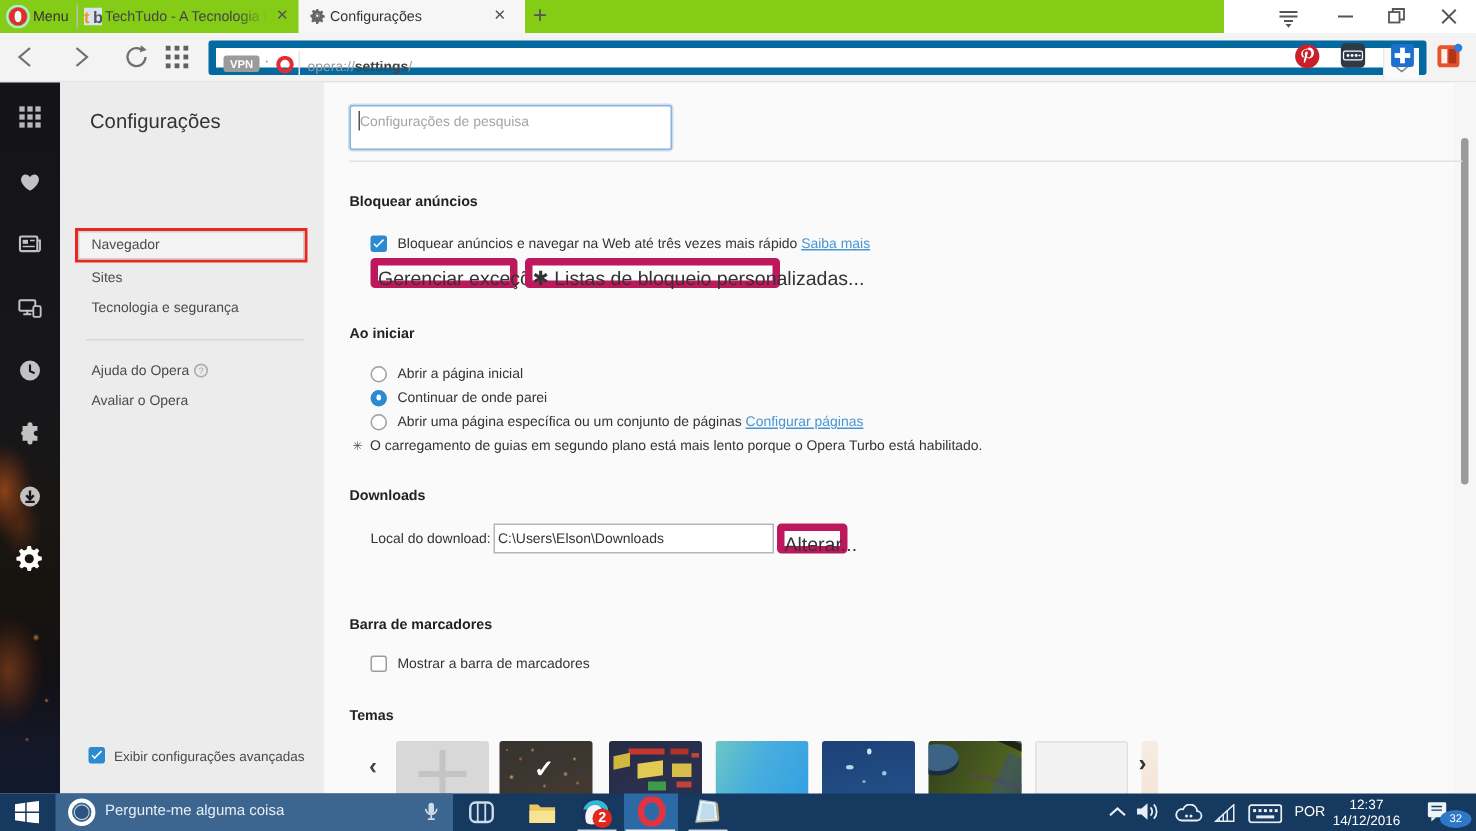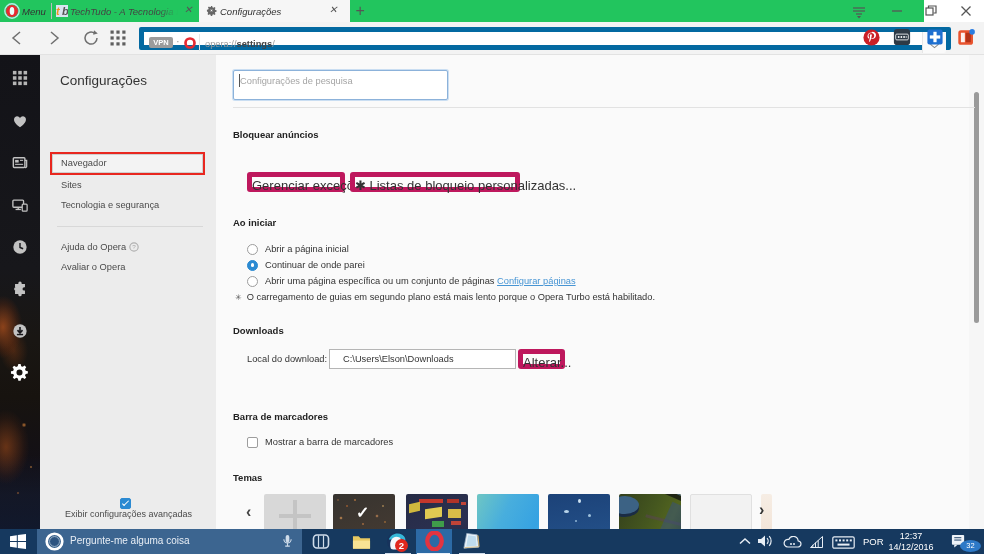--- a/index.html
+++ b/index.html
@@ -2,21 +2,21 @@
 <html><head>
 <meta charset="utf-8">
 <style>
 * { margin:0; padding:0; box-sizing:border-box; }
 html,body { width:984px; height:554px; overflow:hidden; }
 body { font-family:"Liberation Sans", sans-serif; position:relative; background:#fff; }
 #app { position:absolute; top:0; left:0; width:984px; height:554px; }
 .abs { position:absolute; }
 
 
-#tabbar { position:absolute; top:0; left:0; width:924px; height:22px; background:#22c55e;font-style:italic; }
+#tabbar { position:absolute; top:0; left:0; width:816px; height:22px; background:#84cc16; }
 #menuBtn { position:absolute; top:0; left:0; width:50px; height:22px; }
 #menuBtn .otxt { position:absolute; left:22px; top:6px; font-size:9.5px; color:#333; }
 .vsep { position:absolute; top:3px; width:1px; height:16px; background:#bbb; }
 .tab1 { position:absolute; left:53px; top:0; width:145px; height:22px; }
 .tab1 .ttl { position:absolute; left:17px; top:6px; width:108px; font-size:9.5px; color:#444; white-space:nowrap; overflow:hidden; -webkit-mask-image:linear-gradient(90deg,#000 82%,transparent); }
 .tabx { position:absolute; top:4px; font-size:10px; color:#555; }
 .tabActive { position:absolute; left:199px; top:0; width:151px; height:22px; background:#f6f6f6; }
 .tabActive .ttl { position:absolute; left:21px; top:6px; font-size:9.5px; color:#333; }
 .newtab { position:absolute; left:352px; top:3px; width:16px; height:16px; color:#555; font-size:16px; line-height:15px; text-align:center; font-weight:400; }
 .winctl { position:absolute; top:0; height:22px; color:#555; }
@@ -39,21 +39,21 @@
 #sidebar { position:absolute; left:0; top:0; width:40px; height:474px; background:linear-gradient(180deg,#131318 0%,#17171b 45%,#191613 60%,#17130f 72%,#131016 86%,#0e0e15 100%); overflow:hidden; }
 .sic { position:absolute; left:12px; width:16px; height:16px; }
 
 #navpane { position:absolute; left:40px; top:0; width:176px; height:474px; background:#ececec; }
 #navpane .title { position:absolute; left:20px; top:18px; font-size:13.5px; color:#333; }
 #navpane .grp { position:absolute; left:20px; top:61px; font-size:9px; font-weight:bold; color:#333;margin-top:48px; }
 .navitem { position:absolute; left:21px; font-size:9.3px; color:#4a4a4a; white-space:nowrap; }
 #redbox { position:absolute; left:10px; top:97px; width:155px; height:23px; border:2px solid #e8271f; background:#f3f3f3; }
 #redbox .inner { position:absolute; left:0; top:0; right:0; bottom:0; border:1px solid #cfcfcf; }
 #navdivider { position:absolute; left:17px; top:171px; width:146px; height:1px; background:#d8d8d8; }
-#advchk { position:absolute; left:19px; top:443px; display:flex; align-items:center; white-space:nowrap; font-size:9px; color:#4a4a4a;flex-direction:column; }
+#advchk { position:absolute; left:19px; top:443px; display:flex; align-items:center; white-space:nowrap; font-size:9px; color:#4a4a4a; }
 
 #content { position:absolute; left:216px; top:0; width:768px; height:474px; background:#fafafa; font-size:9.3px; color:#333; }
 #searchbox { position:absolute; left:17px; top:15px; width:215px; height:30px; border:1px solid #8cb2da; box-shadow:0 0 0 1px #cadef2; background:#fff; border-radius:2px; }
 #searchbox .ph { position:absolute; left:6px; top:5px; font-size:9.3px; color:#a5a5a5; }
 #cdivider { position:absolute; left:17px; top:52px; width:742px; height:1px; background:#e2e2e2; }
 .h2 { position:absolute; left:17px; font-size:9.5px; font-weight:bold; color:#222; white-space:nowrap; }
 .row { position:absolute; left:31px; white-space:nowrap; display:flex; align-items:center; height:12px; font-size:9.3px; }
 .row .lbl { margin-left:7px; }
 a.lk { color:#4795d4; text-decoration:underline; }
 .btn { position:absolute; height:20px; background:#fcfcfc; border:5px solid #be185d; border-radius:3px; font-size:13px; color:#333; text-align:right; line-height:18px; white-space:nowrap; }
@@ -285,20 +285,26 @@
   <div id="content">
     <div style="position:absolute;left:753px;top:0;width:15px;height:474px;background:#f6f6f6"></div>
     <div style="position:absolute;left:758px;top:37px;width:5px;height:231px;background:#9a9a9a;border-radius:2.5px"></div>
     <div id="searchbox">
           <div style="position:absolute;left:5px;top:3px;width:1px;height:13px;background:#555"></div>
           <div class="ph">Configurações de pesquisa</div>
         </div>
     <div id="cdivider"></div>
 
     <div class="h2" style="top:74px">Bloquear anúncios</div>
+    <div class="row" style="top:101px">
+          <span class="cb on">
+            <span class="ckmk"></span>
+          </span>
+          <span class="lbl">Bloquear anúncios e navegar na Web até três vezes mais rápido <a class="lk">Saiba mais</a></span>
+        </div>
     <div class="btn" style="left:31px;top:117px;width:98px">Gerenciar exceções...</div>
     <div class="btn" style="left:134px;top:117px;width:170px">✱ Listas de bloqueio personalizadas...</div>
 
     <div class="h2" style="top:162px">Ao iniciar</div>
     <div class="row" style="top:188px">
           <span class="rd off"></span>
           <span class="lbl">Abrir a página inicial</span>
         </div>
     <div class="row" style="top:204px">
           <span class="rd on">
@@ -310,21 +316,21 @@
           <span class="rd off"></span>
           <span class="lbl">Abrir uma página específica ou um conjunto de páginas <a class="lk">Configurar páginas</a></span>
         </div>
     <div class="row" style="left:19px;top:236px">
           <span style="color:#555;font-size:8px">✳</span>
           <span class="lbl" style="margin-left:5px">O carregamento de guias em segundo plano está mais lento porque o Opera Turbo está habilitado.</span>
         </div>
 
     <div class="h2" style="top:270px">Downloads</div>
     <div class="row" style="top:298px">Local do download:</div>
-    <div class="field" style="left:113px;top:294px;width:187px;height:20px;line-height:18px;padding-left:13px">C:\Users\Elson\Downloads</div>
+    <div class="field" style="left:113px;top:294px;width:187px;height:20px;line-height:18px;padding-left:2px">C:\Users\Elson\Downloads</div>
     <div class="btn" style="left:302px;top:294px;width:47px">Alterar...</div>
 
     <div class="h2" style="top:356px">Barra de marcadores</div>
     <div class="row" style="top:381px">
           <span class="cb off"></span>
           <span class="lbl">Mostrar a barra de marcadores</span>
         </div>
 
     <div class="h2" style="top:417px">Temas</div>
     <div style="position:absolute;left:30px;top:448px;color:#444;font-size:16px;font-weight:bold">‹</div>

